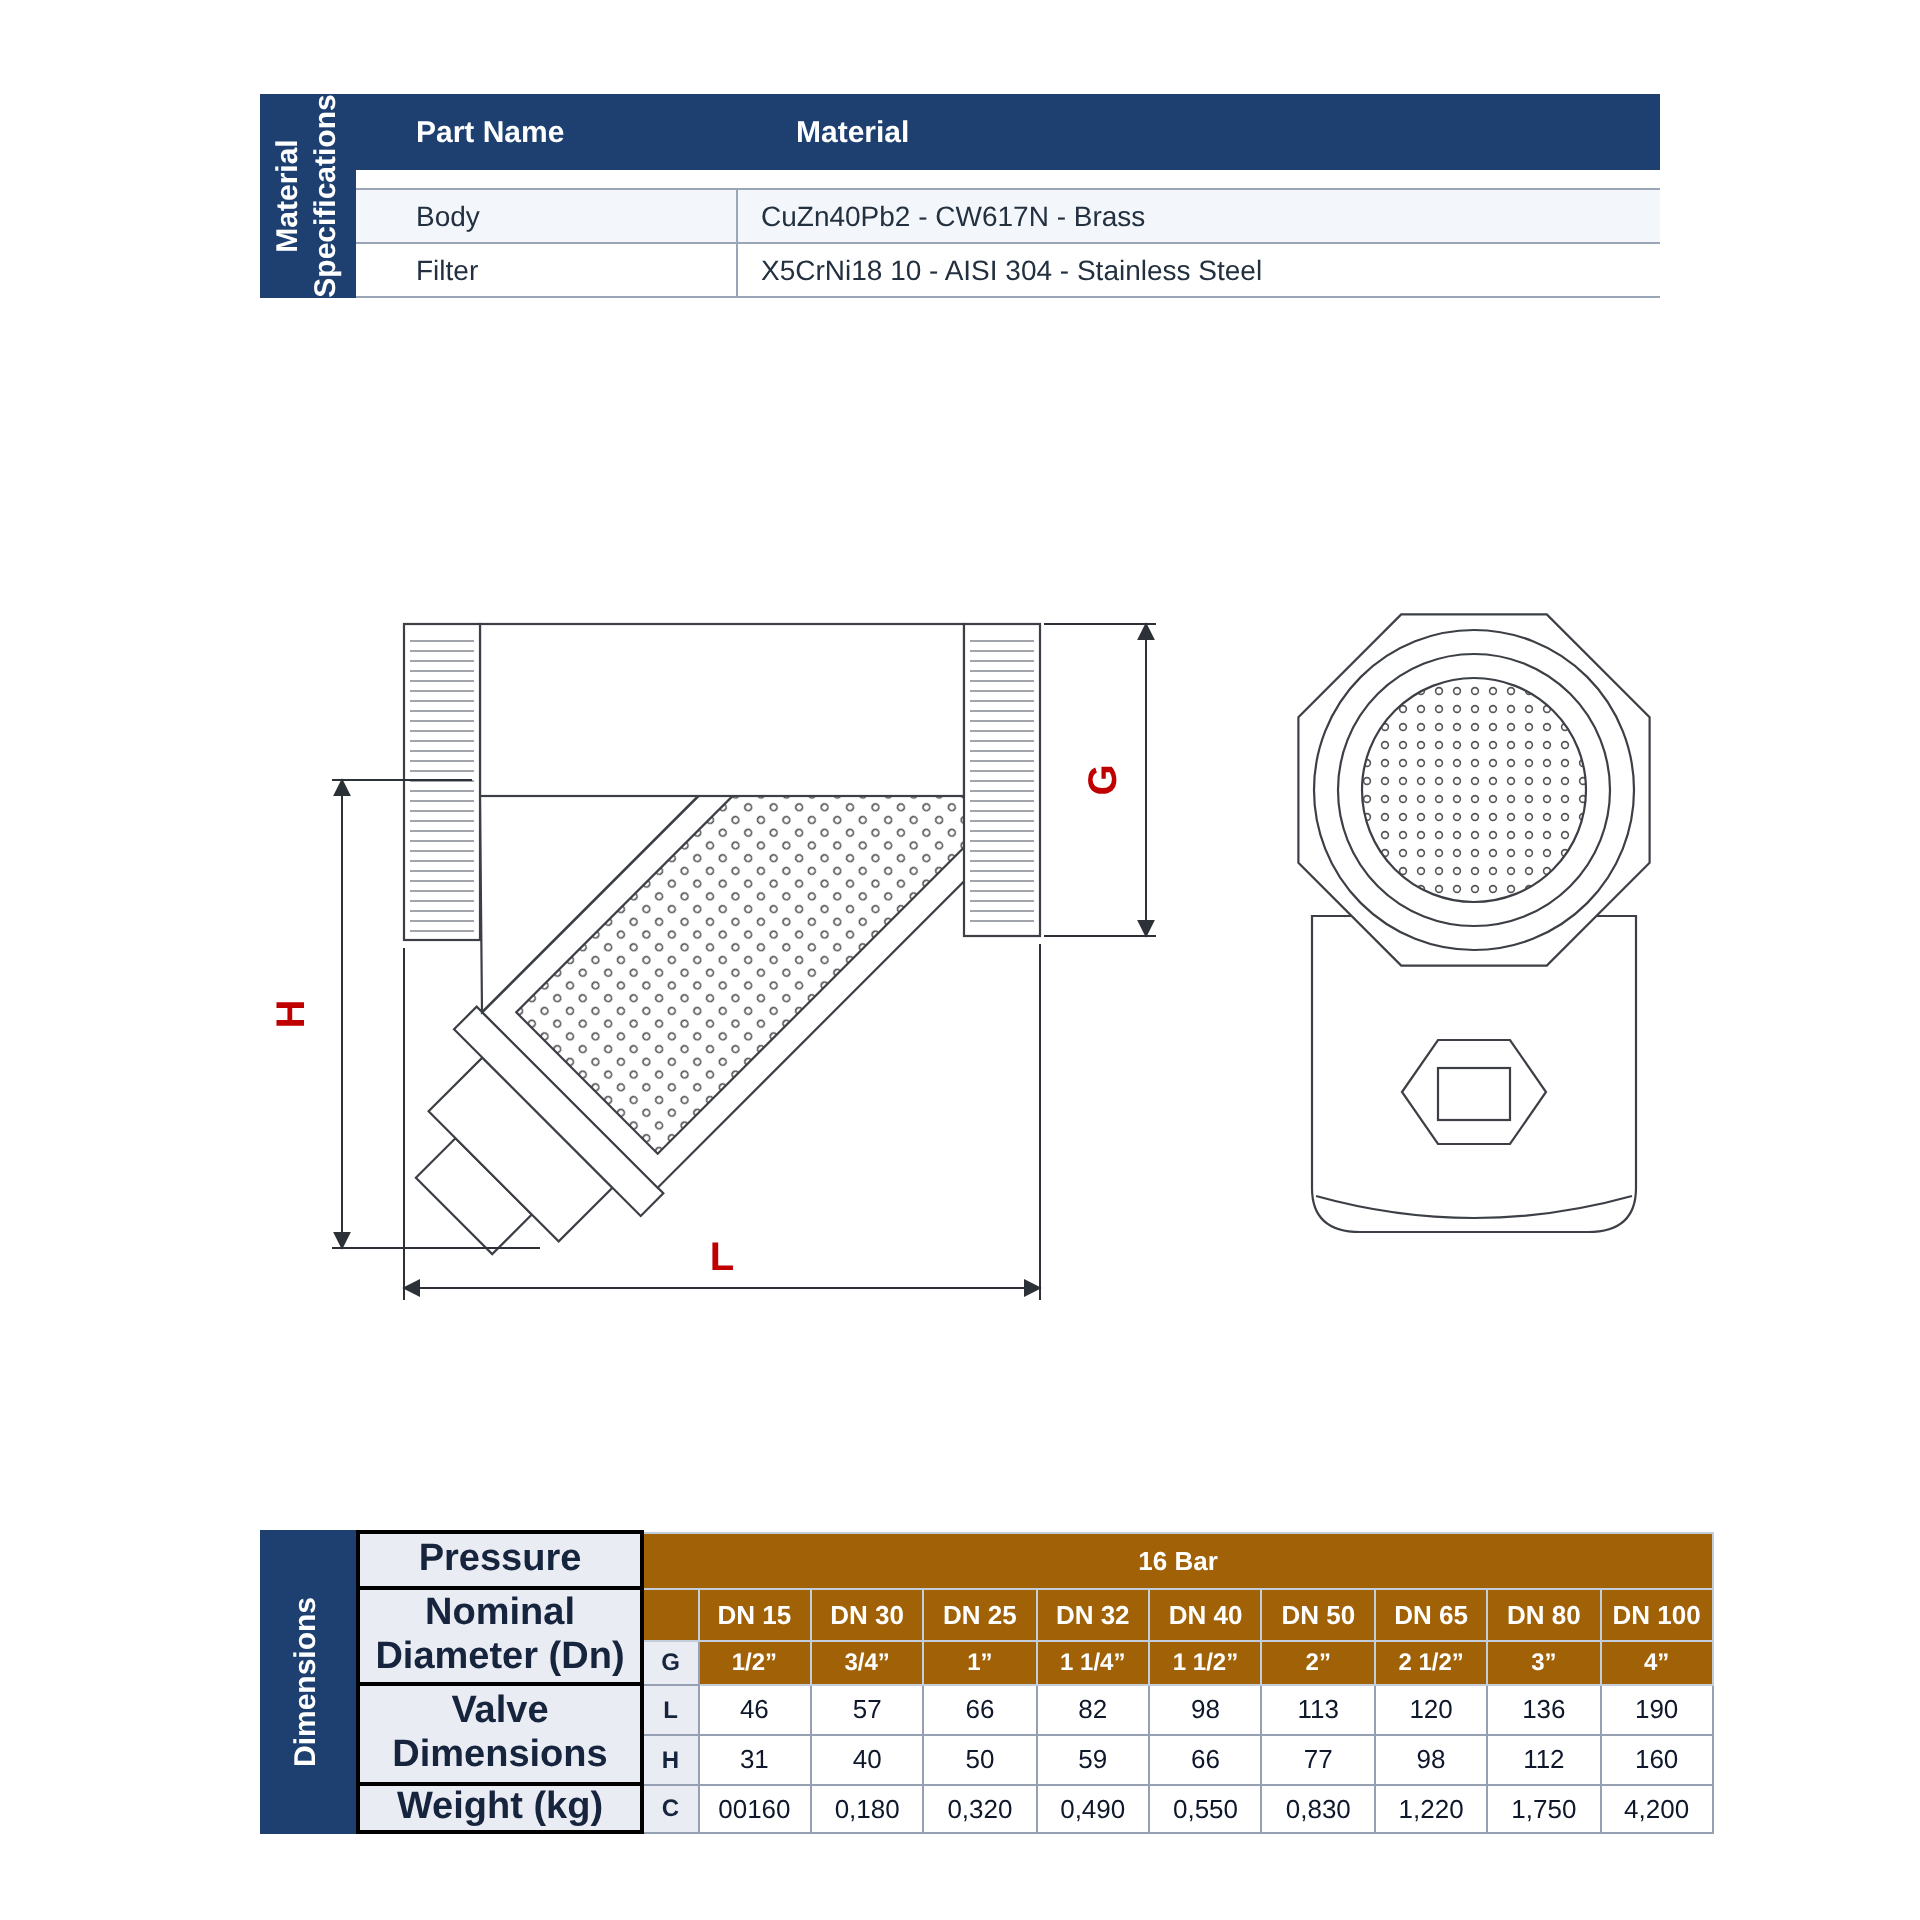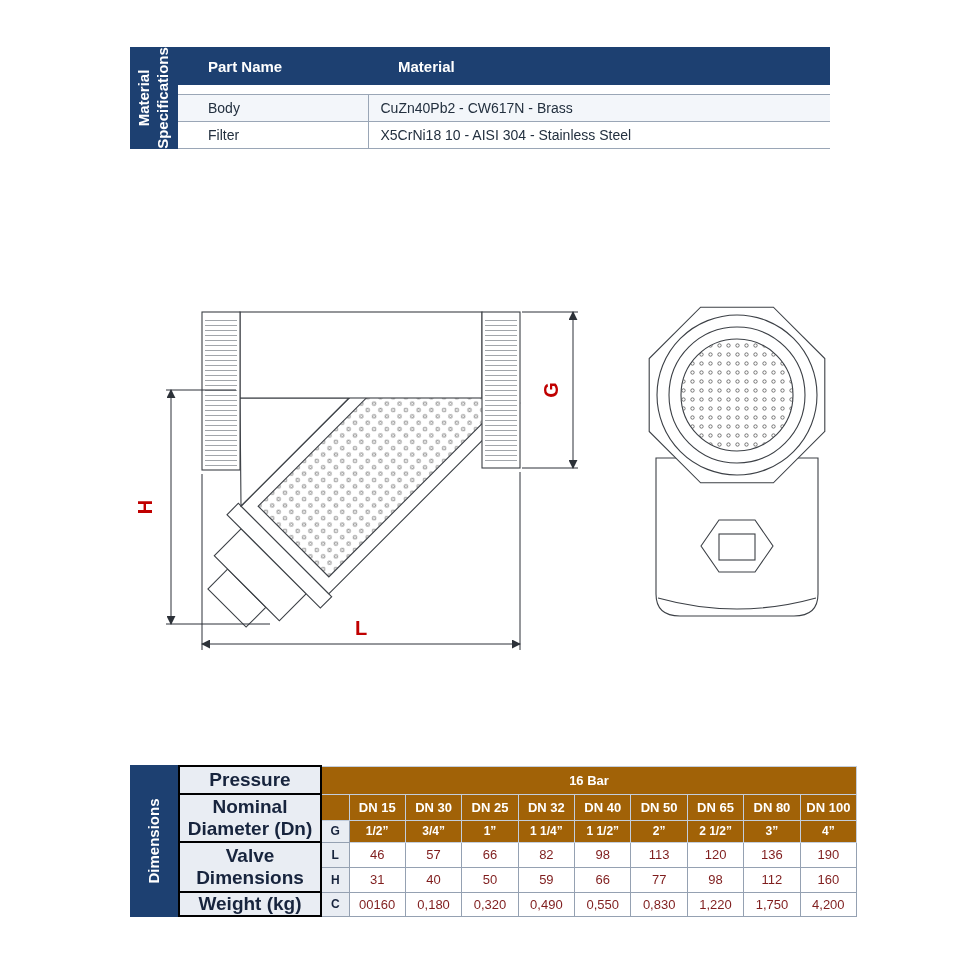--- a/index.html
+++ b/index.html
@@ -45,21 +45,21 @@
   }
   td.navy {
     background:#a16207; color:#fff; font-weight:bold; font-size:13px;
     border:1px solid #c3cedd;
   }
   td.navy.gval { font-size:12px; }
   td.key {
     background:#e9edf3; font-weight:bold; font-size:12px; color:#17243d;
     border:1px solid #95a1b2;
   }
-  td.val { background:#fff; font-size:13px; color:#7f1d1d; border:1px solid #95a1b2; }
+  td.val { background:#fff; font-size:13px; color:#0f172a; border:1px solid #95a1b2; }
   tr.r-pressure { height:28px; } tr.r-dn { height:26px; } tr.r-g { height:22px; }
   tr.r-l { height:25px; } tr.r-h { height:25px; } tr.r-c { height:24px; }
 
   
   .drawing { position:absolute; left:130px; top:278px; }
 </style>
 </head>
 <body>
 
 <div class="section mat-section">

